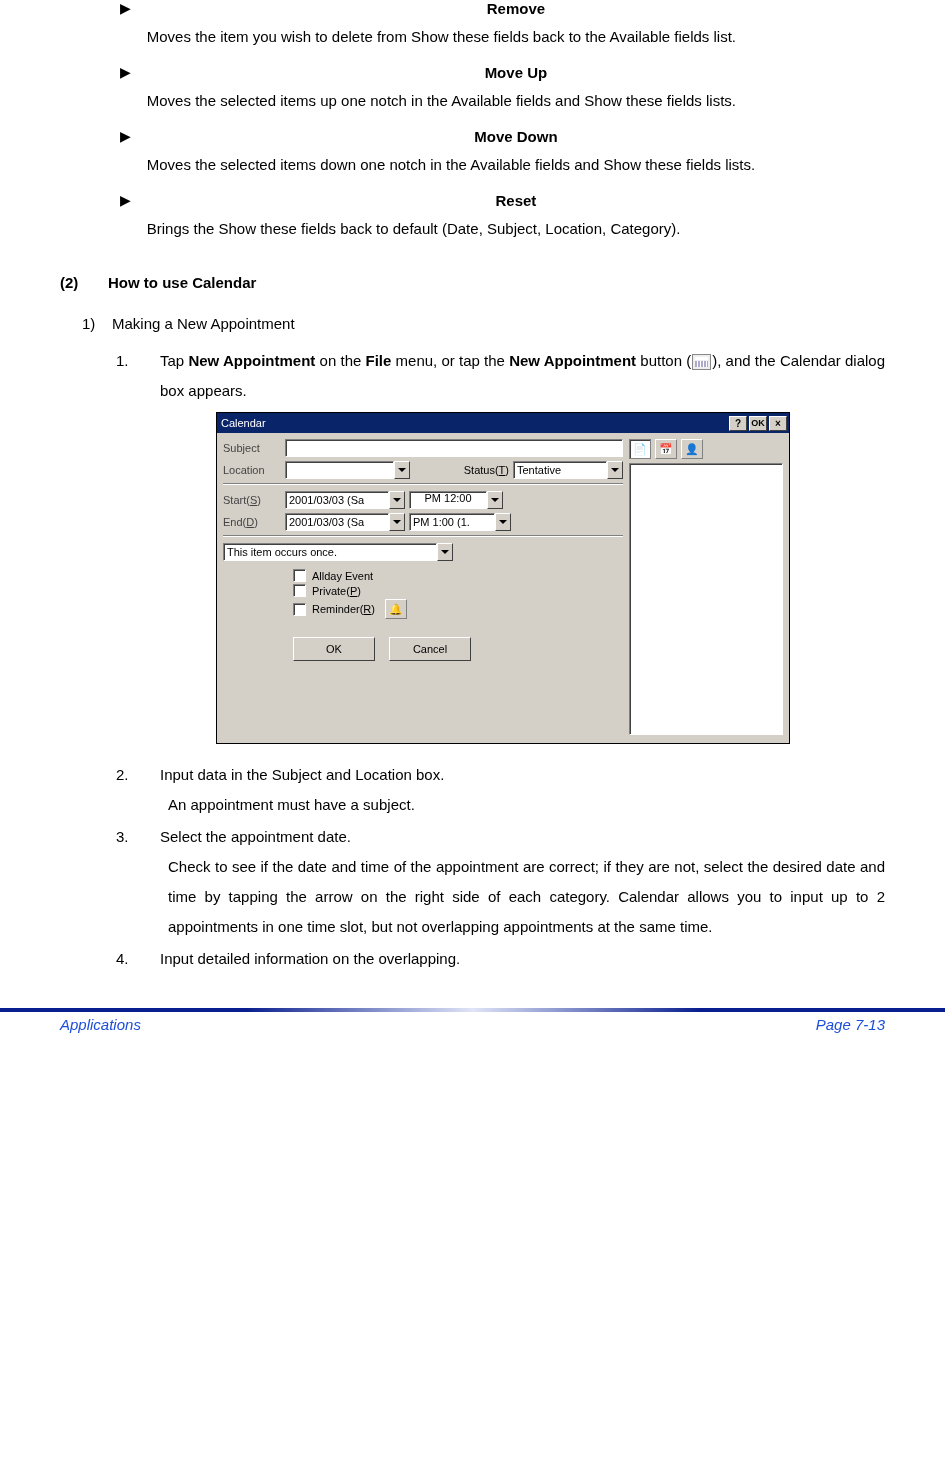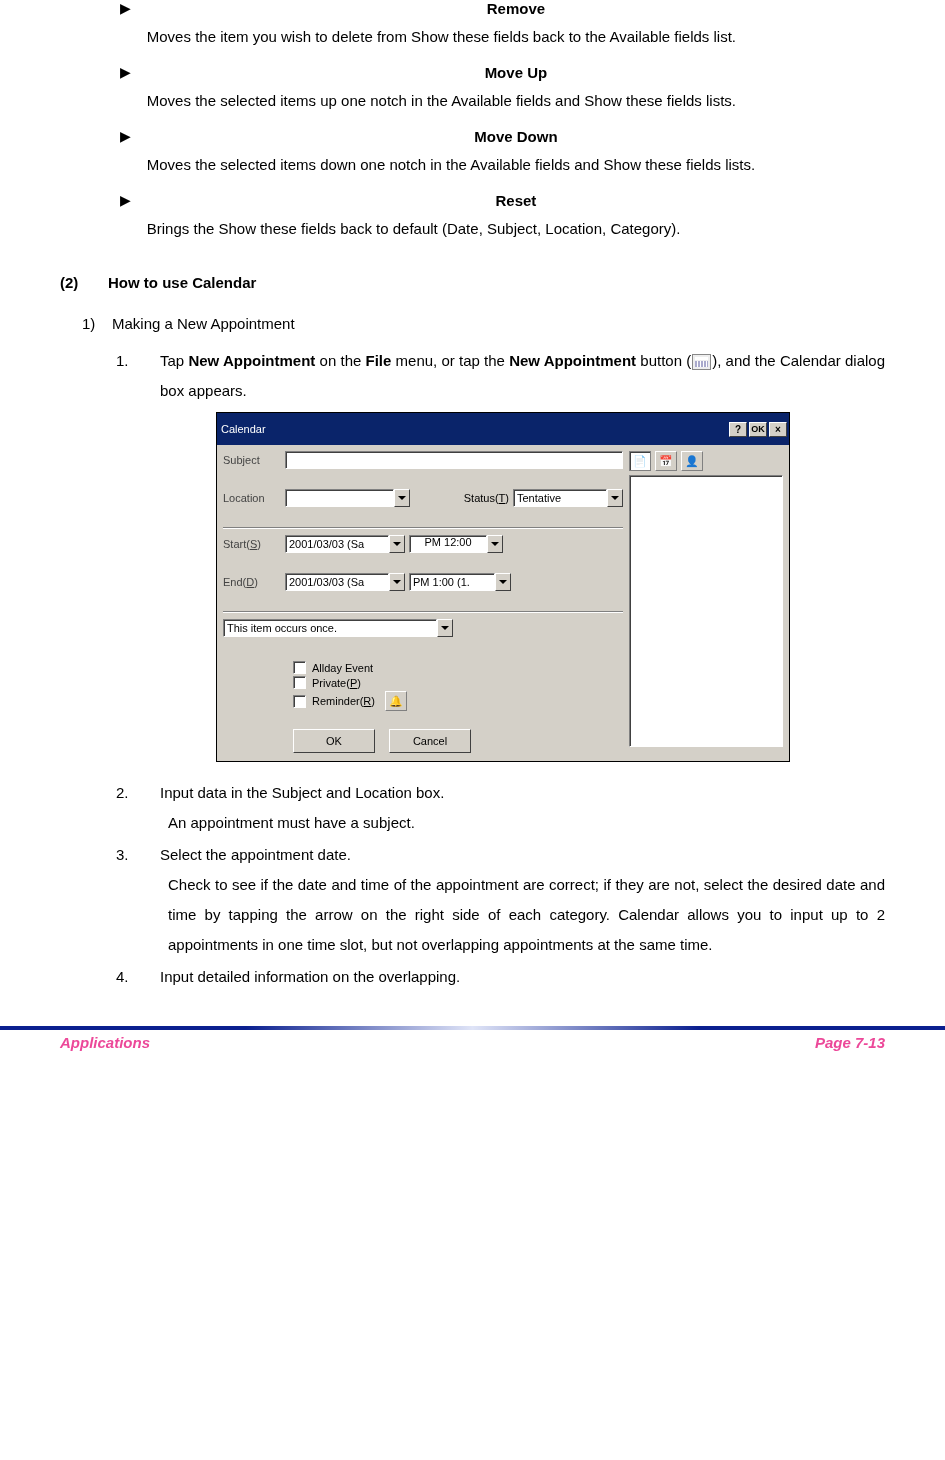--- a/index.html
+++ b/index.html
@@ -99,42 +99,42 @@
     border: 1px solid #000;
     background: #d4d0c8;
     font-family: Tahoma, Arial, sans-serif;
     font-size: 11px;
   }
   .titlebar {
     display: flex;
     align-items: center;
     background: #0a246a;
     color: #fff;
-    height: 32px;
+    height: 20px;
     padding: 0 2px 0 4px;
   }
   .titlebar-text { flex: 1; font-size: 11px; }
   .tb-btn {
     width: 18px; height: 15px;
     background: #d4d0c8;
     border: 1px solid #fff;
     border-right-color:#404040; border-bottom-color:#404040;
     margin-left: 2px;
     display:flex; align-items:center; justify-content:center;
     color:#000; font-size:10px; font-weight:bold;
     box-sizing:border-box;
   }
   .dlg-body {
     padding: 6px 6px 8px 6px;
     display: flex;
     gap: 6px;
   }
   .dlg-left { flex: 0 0 400px; }
   .dlg-right { flex: 1; }
-  .row { display:flex; align-items:center; margin-bottom:20px; gap:4px;}
+  .row { display:flex; align-items:center; margin-bottom:4px; gap:4px;}
   .lbl { width:58px; color:#444; }
   .fld {
     background:#fff; border:1px solid #808080;
     border-right-color:#fff; border-bottom-color:#fff;
     height:18px; box-sizing:border-box;
     box-shadow: inset 1px 1px 0 #404040;
   }
   .combo {
     display:flex; align-items:stretch;
   }
@@ -184,21 +184,21 @@
     background:#0a1f8f;
     position:relative;
     margin: 0 0 4px 0;
   }
   .footer-line::after {
     content:"";position:absolute;left:26%;right:26%;top:0;bottom:0;
     background: linear-gradient(90deg,#0a1f8f 0%,#dfe4f7 50%,#0a1f8f 100%);
   }
   .footer-txt {
     display:flex; justify-content:space-between;
-    color:#ec4899; font-style:italic; font-weight:bold;
+    color:#1d4ed8; font-style:italic; font-weight:normal;
     padding: 0 60px 14px 60px; font-size:15px;
   }
 </style>
 </head>
 <body>
 
 <div class="page">
 
   <div class="bullet-list">
     <div class="bullet-item">

